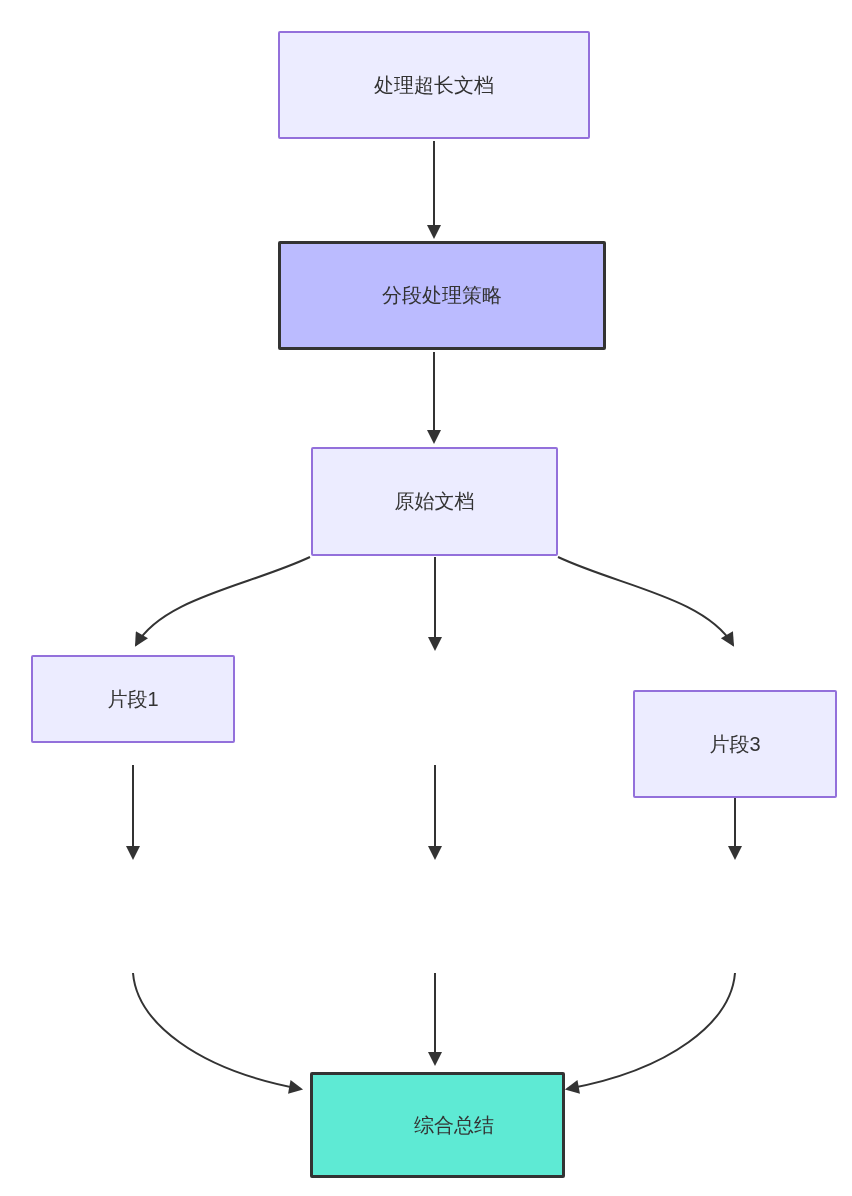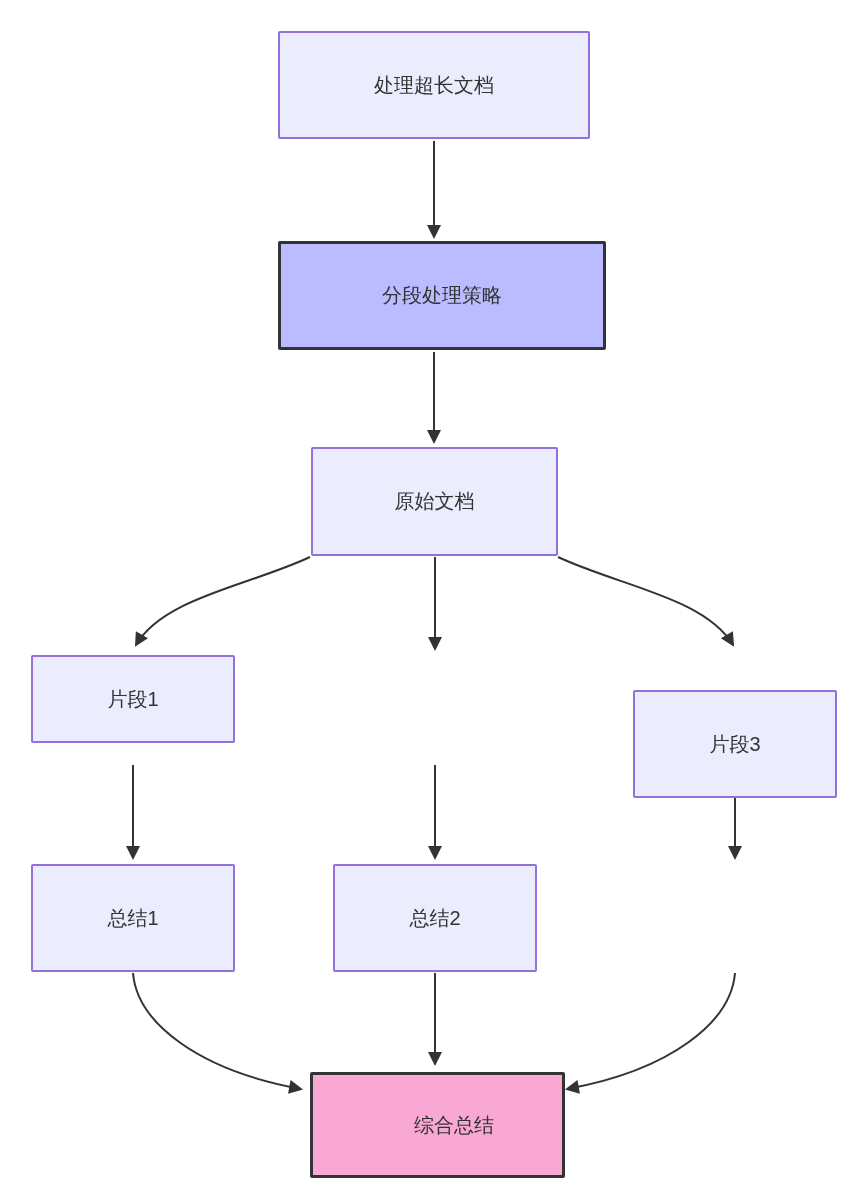--- a/index.html
+++ b/index.html
@@ -41,21 +41,21 @@
   }
   .node-default {
     background: #ECECFF;
     border: 2px solid #9370DB;
   }
   .node-highlight {
     background: #BBBBFF;
     border: 3.5px solid #333333;
   }
   .node-success {
-    background: #f9a8d4;
+    background: #5eead4;
     border: 3.5px solid #333333;
     padding-left: 33px;
   }
 </style>
 </head>
 <body>
 
 <div class="canvas">
 
   <svg class="edges" width="852" height="1196" viewBox="0 0 852 1196" xmlns="http://www.w3.org/2000/svg">
@@ -91,26 +91,20 @@
 
   <div class="node node-default" style="left:31px; top:655px; width:204px; height:88px;">
     <span>片段1</span>
   </div>
 
 
   <div class="node node-default" style="left:633px; top:690px; width:204px; height:108px;">
     <span>片段3</span>
   </div>
 
-  <div class="node node-default" style="left:31px; top:864px; width:204px; height:108px;">
-    <span>总结1</span>
-  </div>
 
-  <div class="node node-default" style="left:333px; top:864px; width:204px; height:108px;">
-    <span>总结2</span>
-  </div>
 
 
   <div class="node node-success" style="left:310px; top:1072px; width:255px; height:106px;">
     <span>综合总结</span>
   </div>
 
 </div>
 
 </body></html>

